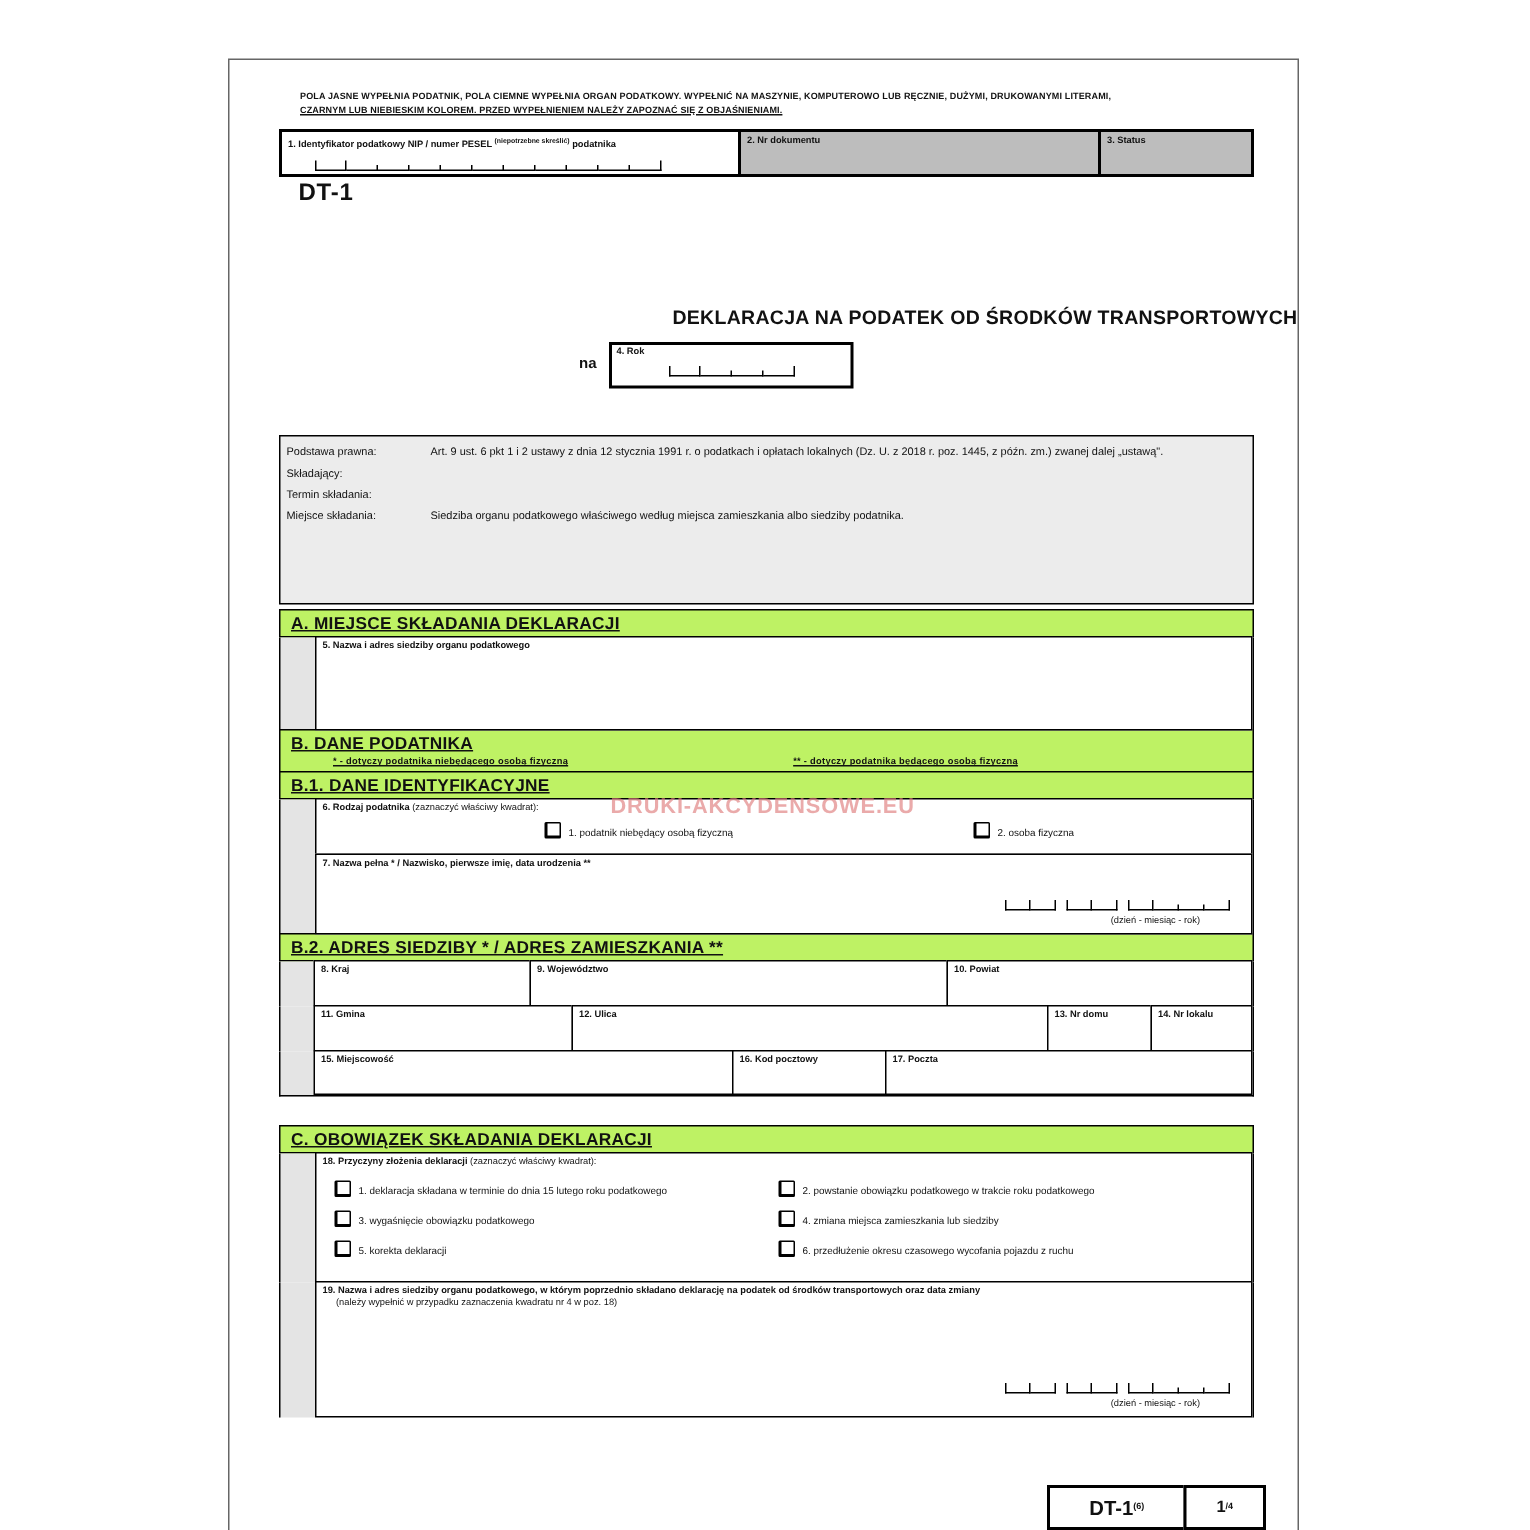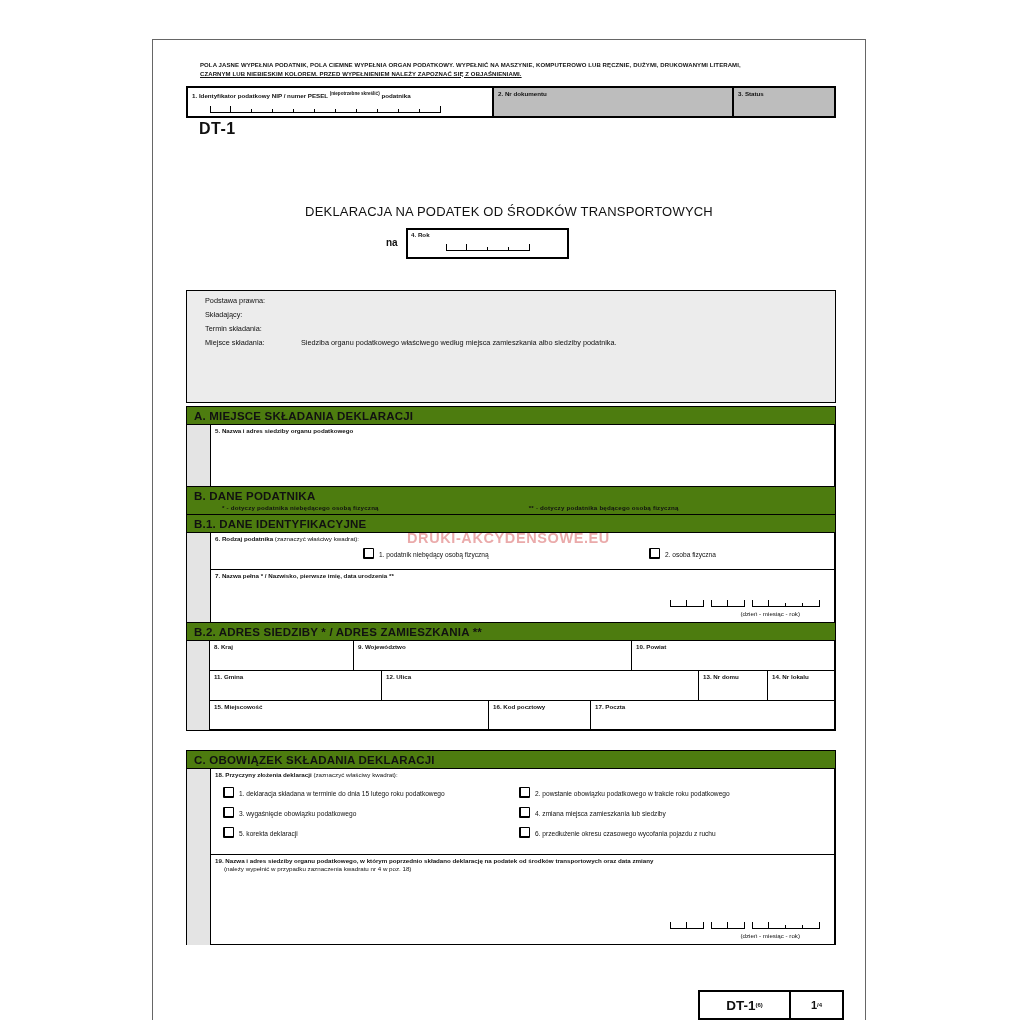--- a/index.html
+++ b/index.html
@@ -20,36 +20,36 @@
   .flabel .sup{font-size:4.6px;vertical-align:super;font-weight:bold;}
   
   .comb{display:flex;align-items:flex-end;height:9px;}
   .comb .c{width:21px;height:4px;border-bottom:1.5px solid #000;border-right:1px solid #000;box-sizing:border-box;}
   .comb .c:first-child{border-left:1.5px solid #000;height:7px;}
   .comb .c:last-child{border-right:1.5px solid #000;height:7px;}
   .comb.small .c{width:17px;}
   .nipcomb{margin:4px 0 0 18px;}
   
   .formcode{position:absolute;left:46px;top:80px;font-size:16px;font-weight:bold;letter-spacing:.5px;}
-  .maintitle{position:absolute;left:0;top:164px;width:100%;text-align:center;font-size:13px;font-weight:normal;letter-spacing:.2px;}
+  .maintitle{position:absolute;left:0;top:164px;width:100%;text-align:right;font-size:13px;font-weight:bold;letter-spacing:.2px;}
   .narow .na{position:absolute;left:233px;top:197px;font-size:10px;font-weight:bold;}
   .rokbox{position:absolute;left:253px;top:188px;width:163px;height:31px;border:2px solid #000;
     box-sizing:border-box;padding:1px 3px;}
   .rokbox .comb{margin:3px auto 0 auto;width:84px;}
   
   .legal{position:absolute;left:33px;top:250px;width:650px;height:113px;border:1px solid #000;
-    background:#ececec;box-sizing:border-box;padding:5px 6px 0 18px;}
+    background:#ececec;box-sizing:border-box;padding:5px 6px 0 4px;}
   .lrow{display:flex;margin-bottom:5px;}
   .lrow .ll{width:96px;flex:none;font-size:7.3px;}
   .lrow .lt{flex:1;font-size:7.3px;line-height:9.5px;text-align:justify;padding-right:2px;}
   
   .bodyA{position:absolute;left:33px;top:366px;width:650px;}
   .bodyC{position:absolute;left:33px;top:710px;width:650px;}
-  .sech{background:#4d7c0f;border:1.5px solid #000;box-sizing:border-box;
-    font-size:11.5px;font-weight:bold;padding:3px 0 2px 7px;letter-spacing:.2px;}
+  .sech{background:#bef264;border:1.5px solid #000;box-sizing:border-box;
+    font-size:11.5px;font-weight:bold;padding:3px 0 2px 7px;letter-spacing:.2px;text-decoration:underline;}
   .sech .fnotes{display:flex;font-size:6.2px;font-weight:bold;margin:2px 0 1px 28px;}
   .sech .fnotes span:nth-child(2){margin-left:150px;}
   .frow{display:flex;background:#e4e4e4;border-left:1.5px solid #000;border-right:1.5px solid #000;box-sizing:border-box;}
   .gut{width:23px;flex:none;}
   .fbox{flex:1;background:#fff;border:1px solid #000;box-sizing:border-box;position:relative;
     padding:2px 4px;margin-top:-1px;}
   .cellrow{display:flex;}
   .cell{background:#fff;border:1px solid #000;box-sizing:border-box;padding:2px 4px;margin-top:-1px;margin-left:-1px;position:relative;}
   .cb{width:8px;height:8px;border:1px solid #000;border-left-width:2.5px;border-bottom-width:2.5px;
     display:inline-block;vertical-align:-2px;margin-right:5px;background:#fff;border-radius:1px;}
@@ -120,20 +120,21 @@
           <span class="c"></span>
           <span class="c"></span>
           <span class="c"></span>
         </div>
     </div>
   </div>
 
   <div class="legal">
     <div class="lrow">
       <div class="ll">Podstawa prawna:</div>
+      <div class="lt">Art. 9 ust. 6 pkt 1 i 2 ustawy z dnia 12 stycznia 1991 r. o podatkach i opłatach lokalnych (Dz. U. z 2018 r. poz. 1445, z późn. zm.) zwanej dalej „ustawą".</div>
     </div>
     <div class="lrow">
       <div class="ll">Składający:</div>
     </div>
     <div class="lrow">
       <div class="ll">Termin składania:</div>
     </div>
     <div class="lrow">
       <div class="ll">Miejsce składania:</div>
       <div class="lt">Siedziba organu podatkowego właściwego według miejsca zamieszkania albo siedziby podatnika.</div>

